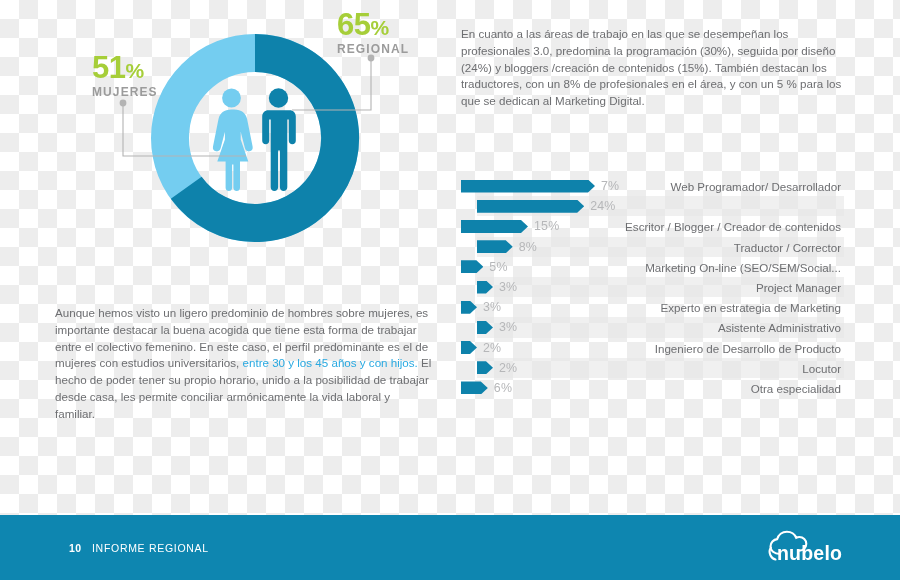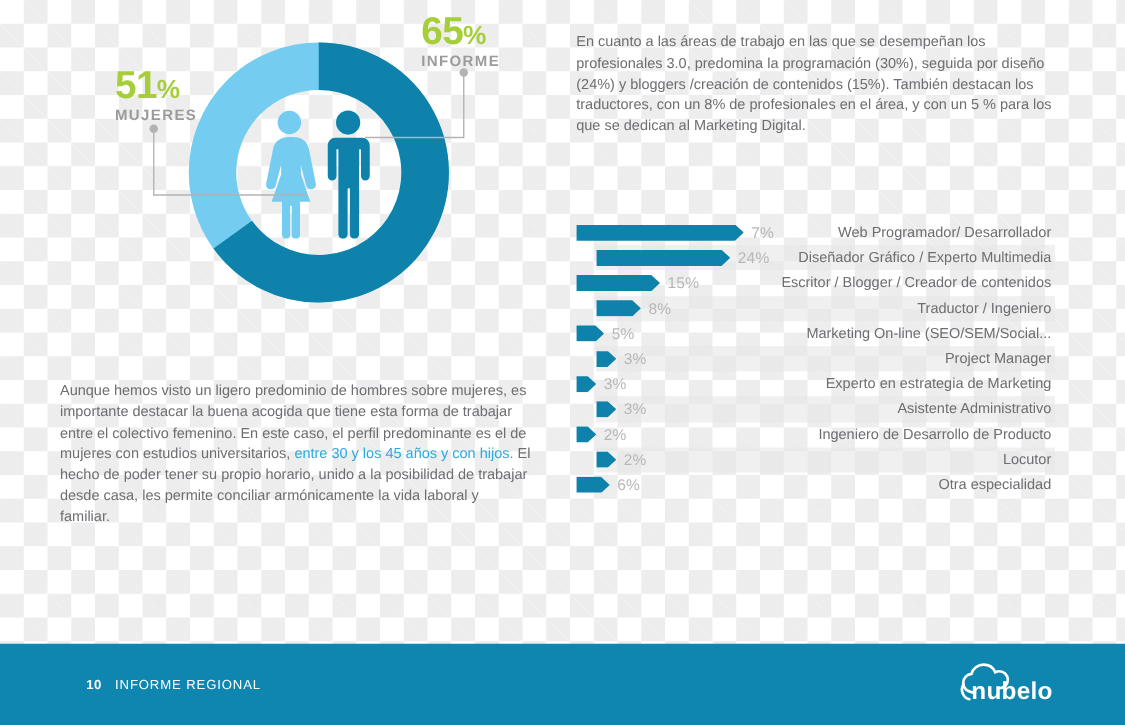--- a/index.html
+++ b/index.html
@@ -80,21 +80,21 @@
     position: absolute;
     color: #6d6e71;
     font-size: 11.6px;
     line-height: 1.45;
   }
   .bodytext p { margin: 0 0 9px 0; }
   .bodytext p:last-child { margin-bottom: 0; }
   .bodytext .hl { color: #29a9e1; }
 
   #text-top-right { left: 461px; top: 26px; width: 383px; }
-  #text-bottom-left { left: 48px; top: 305px; width: 378px; }
+  #text-bottom-left { left: 55px; top: 305px; width: 378px; }
 
   
   #barchart {
     position: absolute;
     left: 461px;
     top: 176px;
     width: 383px;
   }
   .bar-row {
     position: relative;
@@ -208,47 +208,46 @@
     </svg>
   </div>
 
   <div class="callout" id="callout-mujeres">
     <span class="pct">51</span><span class="pct"><span class="sym">%</span></span>
     <span class="who">MUJERES</span>
   </div>
 
   <div class="callout" id="callout-hombres">
     <span class="pct">65</span><span class="pct"><span class="sym">%</span></span>
-    <span class="who">INFORME</span>
+    <span class="who">REGIONAL</span>
   </div>
 
   <div class="bodytext" id="text-top-right">
     <p>En cuanto a las áreas de trabajo en las que se desempeñan los profesionales 3.0, predomina la programación (30%), seguida por diseño (24%) y bloggers /creación de contenidos (15%). También destacan los traductores, con un 8% de profesionales en el área, y con un 5 % para los que se dedican al Marketing Digital.</p>
   </div>
 
   <div id="barchart">
       <div class="bar-row">
         <div class="bar-shape" style="width: 134px;"></div>
         <span class="bar-value">7%</span>
         <span class="bar-label">Web Programador/ Desarrollador</span>
       </div>
       <div class="bar-row alt">
         <div class="bar-shape" style="width: 107.2px;"></div>
         <span class="bar-value">24%</span>
-        <span class="bar-label">Diseñador Gráfico / Experto Multimedia</span>
       </div>
       <div class="bar-row">
         <div class="bar-shape" style="width: 67px;"></div>
         <span class="bar-value">15%</span>
         <span class="bar-label">Escritor / Blogger / Creador de contenidos</span>
       </div>
       <div class="bar-row alt">
         <div class="bar-shape" style="width: 35.7333px;"></div>
         <span class="bar-value">8%</span>
-        <span class="bar-label">Traductor / Ingeniero</span>
+        <span class="bar-label">Traductor / Corrector</span>
       </div>
       <div class="bar-row">
         <div class="bar-shape" style="width: 22.3333px;"></div>
         <span class="bar-value">5%</span>
         <span class="bar-label">Marketing On-line (SEO/SEM/Social...</span>
       </div>
       <div class="bar-row alt">
         <div class="bar-shape" style="width: 16px;"></div>
         <span class="bar-value">3%</span>
         <span class="bar-label">Project Manager</span>

